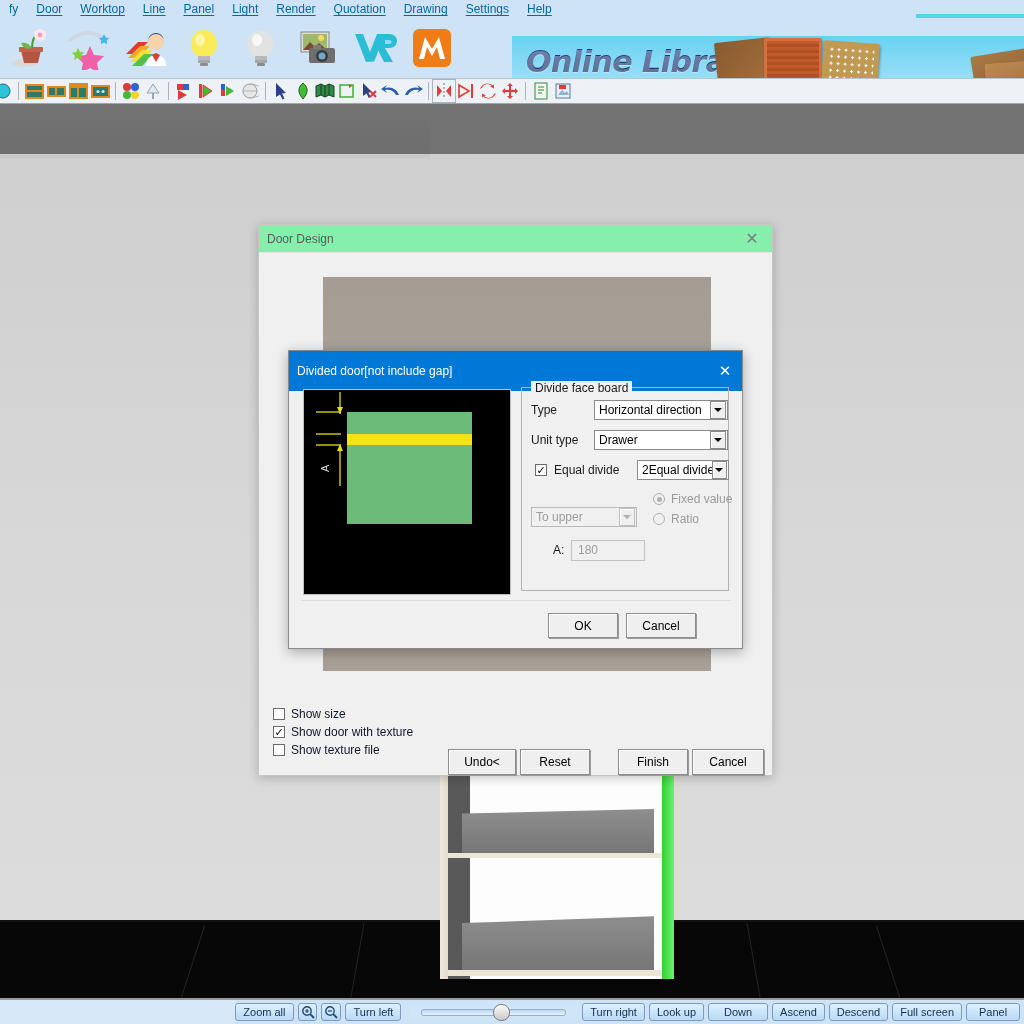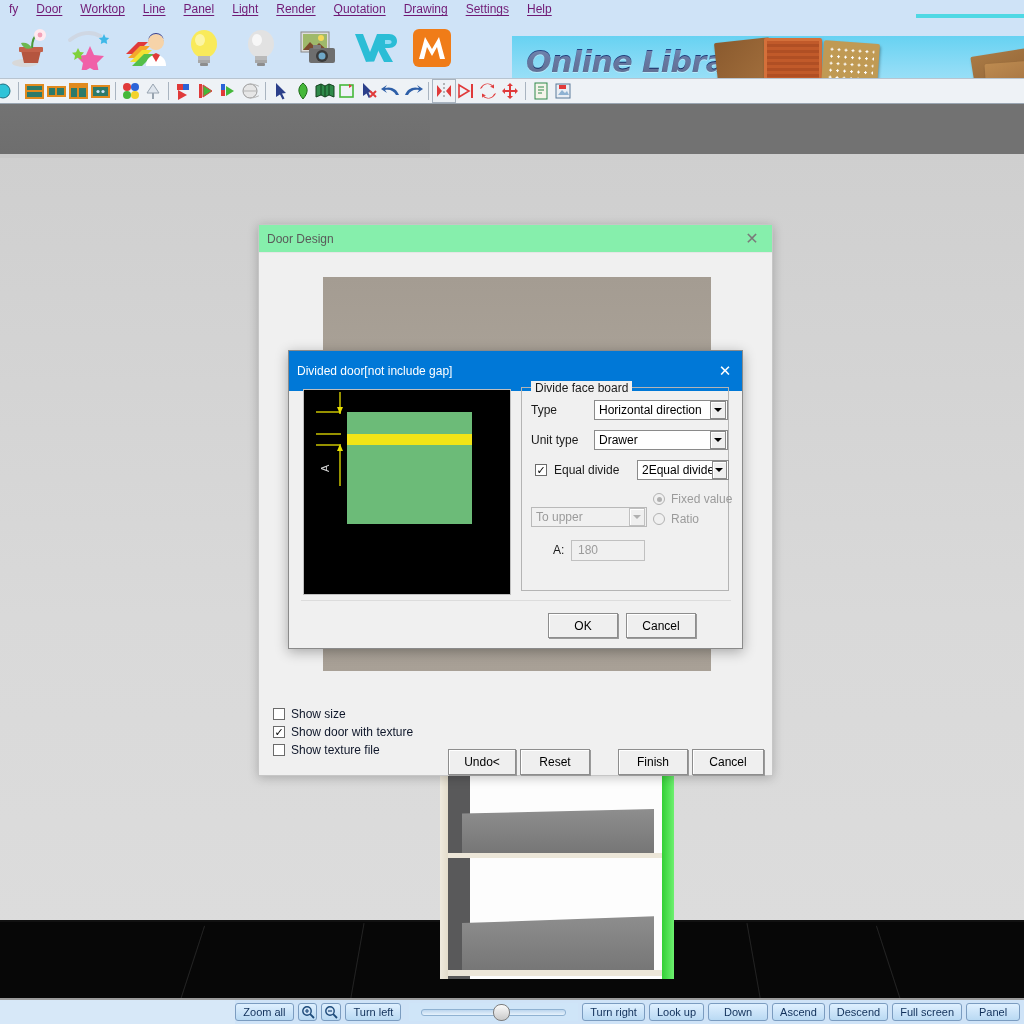--- a/index.html
+++ b/index.html
@@ -9,21 +9,21 @@
     font-family:"Liberation Sans", sans-serif;
     font-size:12px; color:#000; background:#c8c8c8;
     position:relative;
   }
 
   
   #menubar {
     position:absolute; left:0; top:0; width:1024px; height:18px;
     background:#cfe3f7;
     display:flex; align-items:center; gap:0px;
-    font-size:12px; color:#701a75;
+    font-size:12px; color:#0369a1;
   }
   .menu-item { padding:0 9px; line-height:18px; white-space:nowrap; cursor:default; }
   #menu-accent { position:absolute; right:0; top:14px; width:108px; height:4px; background:#4fd8e4; }
 
   
   #bigbar {
     position:absolute; left:0; top:18px; width:1024px; height:60px;
     background:#cfe3f7; display:flex; align-items:center;
   }
   .bigicon { width:57px; height:56px; display:flex; align-items:center; justify-content:center;
@@ -561,21 +561,21 @@
     <span class="chk">✓</span>
     <span class="flabel">Equal divide</span>
   </label>
   <div class="combo" style="position:absolute; left:348px; top:109px; width:92px;">
     <span class="cbtxt">2Equal divide</span>
     <span class="cbarrow">
         <span class="caret"></span>
       </span>
   </div>
 
-  <div class="combo dis" style="position:absolute; left:242px; top:156px; width:116px;text-align:right;">
+  <div class="combo dis" style="position:absolute; left:242px; top:156px; width:106px;text-align:right;">
     <span class="cbtxt">To upper</span>
     <span class="cbarrow">
         <span class="caret"></span>
       </span>
   </div>
 
   <label class="frow" style="left:364px; top:141px; gap:6px;">
     <span class="radio">
         <span class="dot"></span>
       </span>

